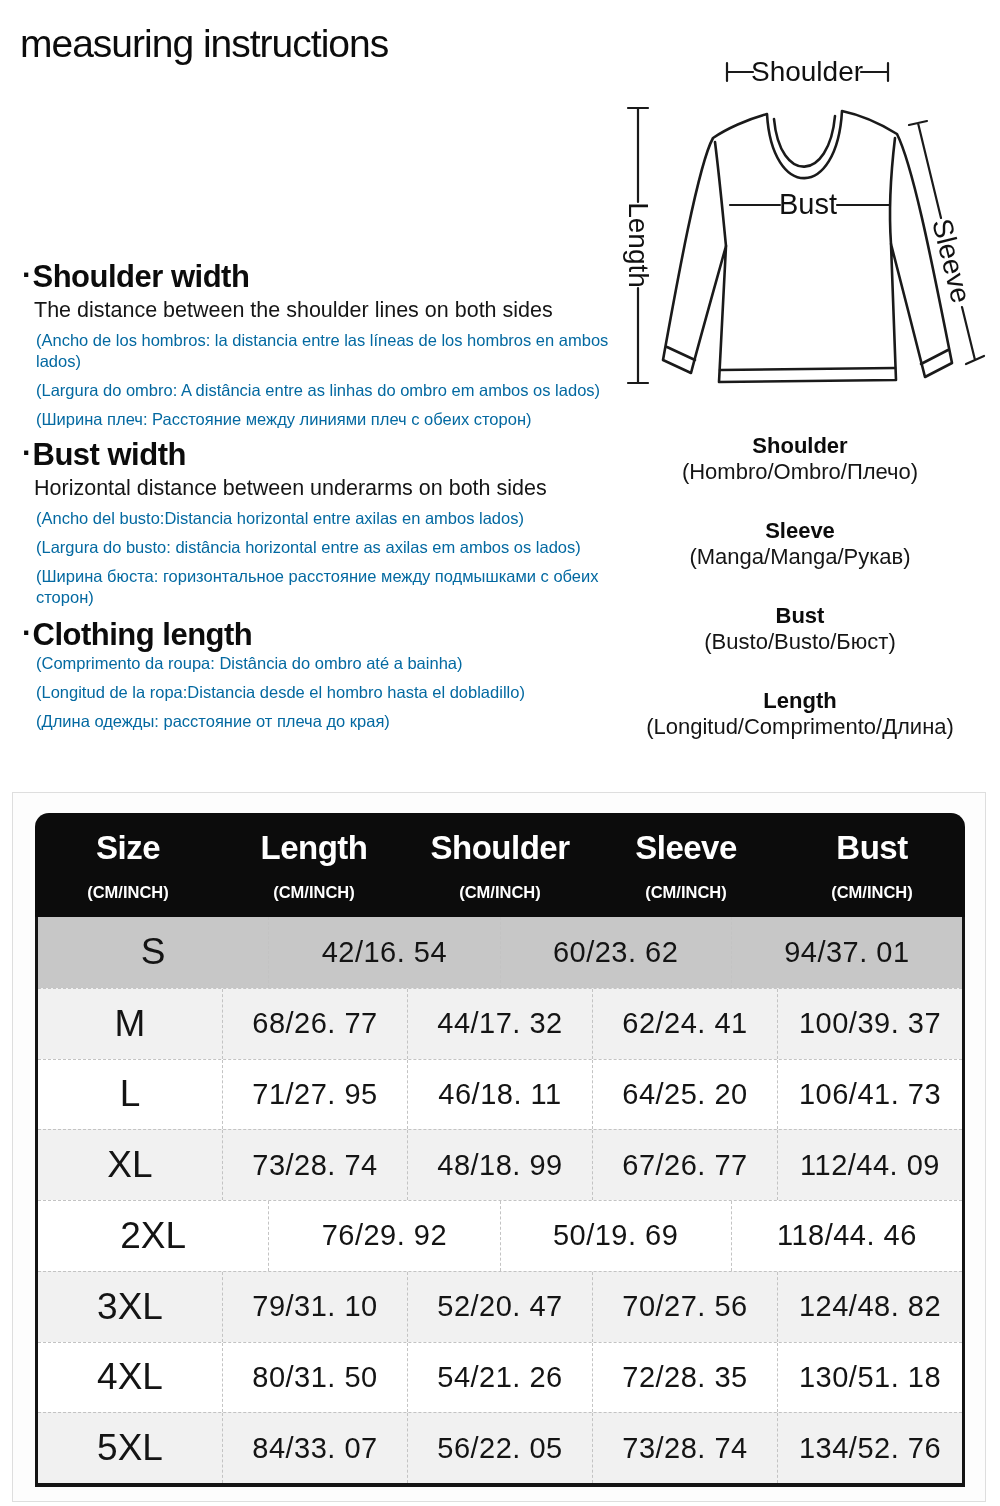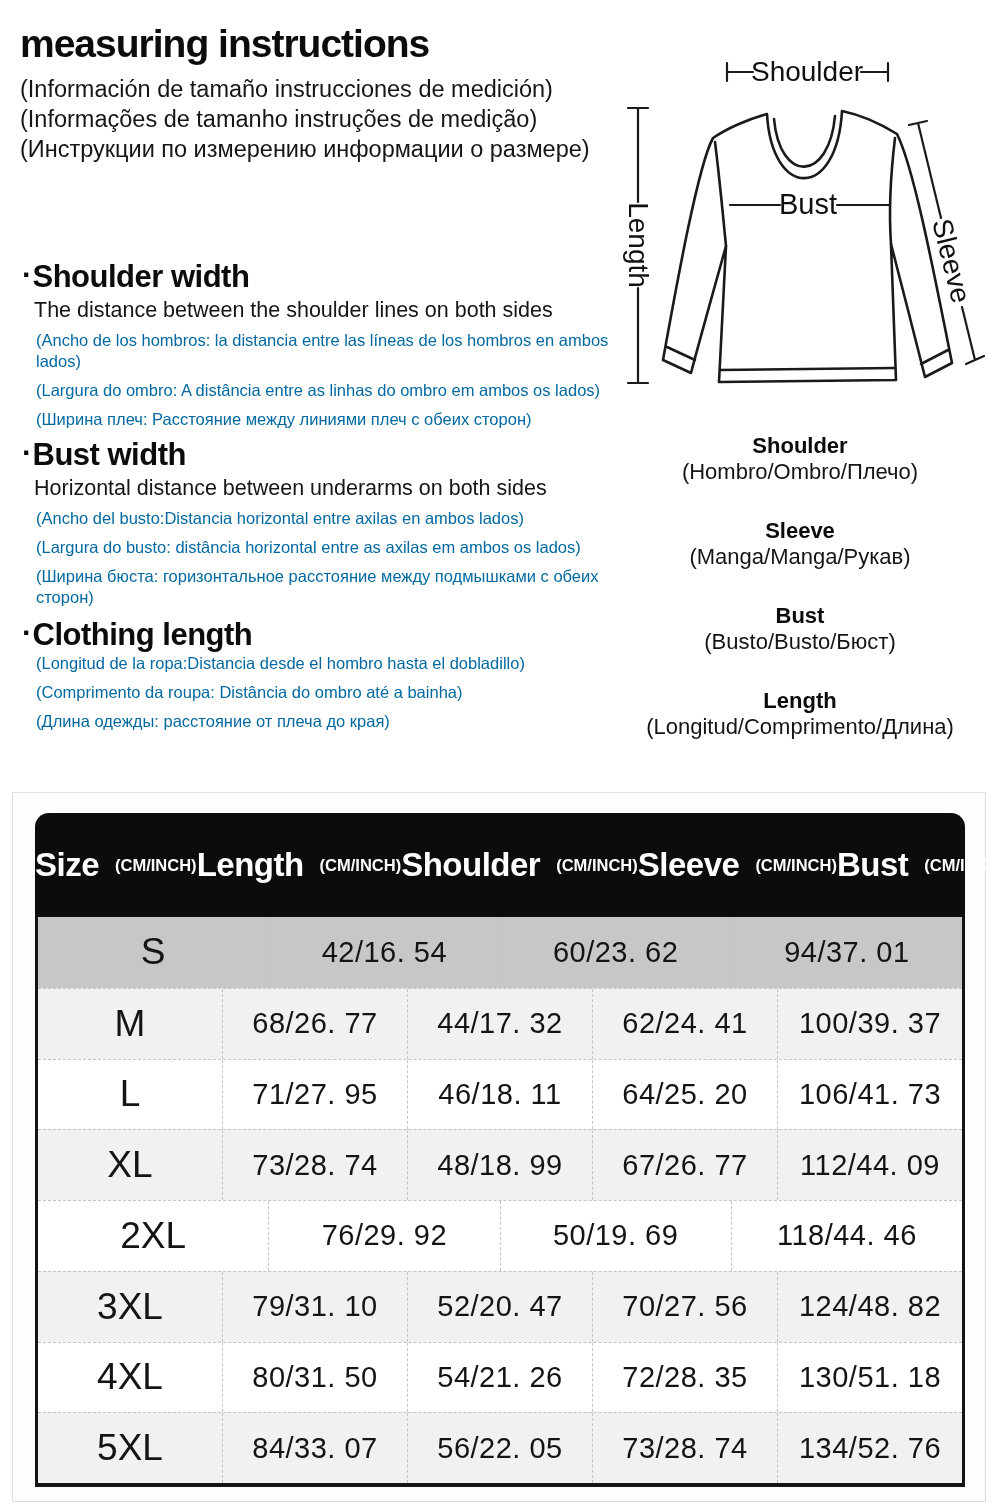--- a/index.html
+++ b/index.html
@@ -11,21 +11,21 @@
     position:relative;
     overflow:hidden;
   }
   
   .title-block { position:absolute; left:18px; top:20px; width:580px; }
   .title-block h1 {
     margin:0; font-size:66px; font-weight:700; letter-spacing:-2.5px;
     line-height:1.15; color:#0c0c0c; white-space:nowrap;
   }
   .title-block h2 {
-    margin:2px 0 8px 2px; font-size:39px; font-weight:700; letter-spacing:-1px;
+    margin:2px 0 8px 2px; font-size:39px; font-weight:400; letter-spacing:-1px;
     color:#0c0c0c;
   }
   .subtitle-trans { margin-left:2px; }
   .subtitle-trans div { font-size:23.5px; line-height:30px; color:#151515; }
 
   
   .section { position:absolute; left:22px; width:600px; }
   .section h3 { margin:0; font-size:31px; font-weight:700; color:#0c0c0c; letter-spacing:-0.5px; }
   .section h3 .bullet { font-size:30px; vertical-align:2px; margin-right:1px; }
   .section .desc { font-size:21.5px; margin:3px 0 7px 12px; color:#151515; }
@@ -53,21 +53,21 @@
   .table-panel {
     position:absolute; left:12px; top:792px; width:974px; height:710px;
     background:#fdfdfd; border:1px solid #dedede; box-sizing:border-box;
   }
   .size-table { position:absolute; left:22px; top:20px; width:930px; }
   .thead {
     background:#0c0c0c; border-radius:14px 14px 0 0; height:104px;
     display:flex;
   }
   .th {
-    flex:1; display:flex; flex-direction:row; justify-content:center; align-items:center;
+    flex:1; display:flex; flex-direction:column; justify-content:center; align-items:center;
     gap:16px; color:#fff;
   }
   .th .main { font-size:33px; font-weight:700; letter-spacing:-0.5px; }
   .th .sub  { font-size:16.5px; font-weight:700; }
   .tbody {
     border-left:3px solid #141414; border-right:3px solid #141414; border-bottom:4px solid #141414;
   }
   .tr { display:flex; height:70.75px; box-sizing:border-box; }
   .tr + .tr { border-top:1px dashed #c3c3c3; }
   .td {
@@ -78,47 +78,42 @@
   .td.size-cell { font-size:37px; letter-spacing:0; }
   .tr.dark  { background:#c7c7c7; }
   .tr.light { background:#f1f1f1; }
   .tr.white { background:#ffffff; }
 </style>
 </head>
 <body>
 
 <div class="title-block">
   <h2>measuring instructions</h2>
-  <div class="subtitle-trans">
-    <div>(Información de tamaño instrucciones de medición)</div>
-    <div>(Informações de tamanho instruções de medição)</div>
-    <div>(Инструкции по измерению информации о размере)</div>
-  </div>
 </div>
 
 <div class="section sec-shoulder">
   <h3><span class="bullet">·</span><span>Shoulder width</span></h3>
   <div class="desc">The distance between the shoulder lines on both sides</div>
   <p class="small">(Ancho de los hombros: la distancia entre las líneas de los hombros en ambos lados)</p>
   <p class="small">(Largura do ombro: A distância entre as linhas do ombro em ambos os lados)</p>
   <p class="small">(Ширина плеч: Расстояние между линиями плеч с обеих сторон)</p>
 </div>
 
 <div class="section sec-bust">
   <h3><span class="bullet">·</span><span>Bust width</span></h3>
   <div class="desc">Horizontal distance between underarms on both sides</div>
   <p class="small">(Ancho del busto:Distancia horizontal entre axilas en ambos lados)</p>
   <p class="small">(Largura do busto: distância horizontal entre as axilas em ambos os lados)</p>
   <p class="small">(Ширина бюста: горизонтальное расстояние между подмышками с обеих сторон)</p>
 </div>
 
 <div class="section sec-clothing">
   <h3><span class="bullet">·</span><span>Clothing length</span></h3>
+  <p class="small">(Comprimento da roupa: Distância do ombro até a bainha)</p>
   <p class="small">(Longitud de la ropa:Distancia desde el hombro hasta el dobladillo)</p>
-  <p class="small">(Comprimento da roupa: Distância do ombro até a bainha)</p>
   <p class="small">(Длина одежды: расстояние от плеча до края)</p>
 </div>
 
 <div class="diagram">
   <svg width="400" height="400" viewBox="0 0 400 400">
     <g fill="none" stroke="#1a1a1a" stroke-width="2.6" stroke-linejoin="round" stroke-linecap="round">
 
       <path d="M 167 84
                C 148 89, 126 99, 113 108
                C 98 135, 76 258, 63 330

